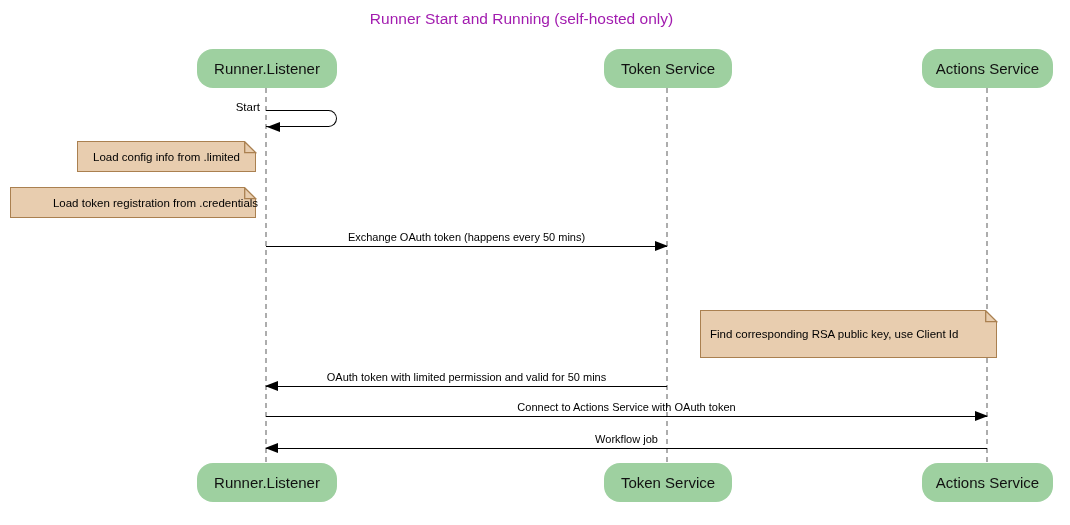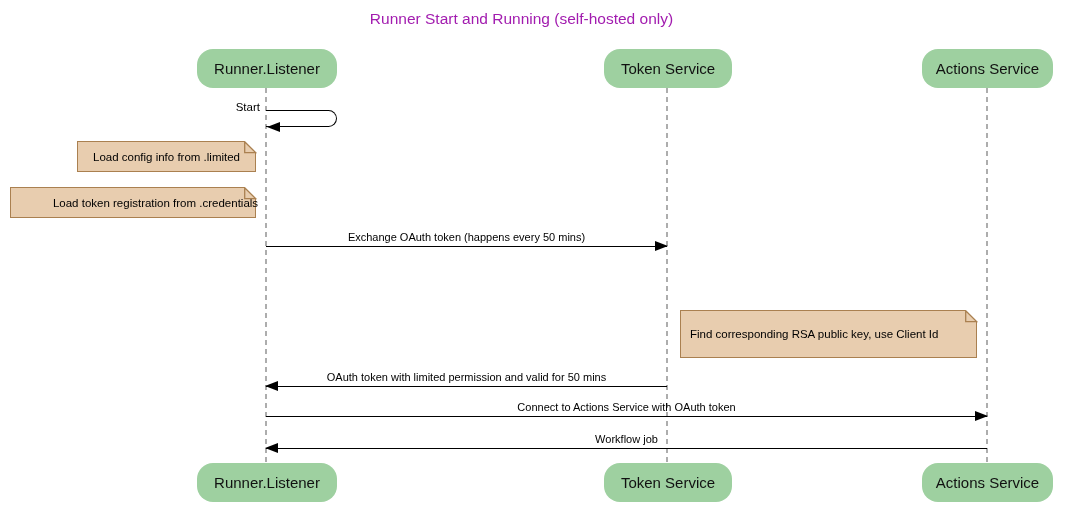--- a/index.html
+++ b/index.html
@@ -95,21 +95,21 @@
     </svg>
     <span>Load token registration from .credentials</span>
   </div>
 
   <div class="msg" style="left:266px;top:230px;width:401px;">
     <div class="msg-label">Exchange OAuth token (happens every 50 mins)</div>
     <div class="msg-line head-right"></div>
   </div>
 
 
-  <div class="note note-multiline" style="left:680px;top:310px;width:297px;height:48px;">
+  <div class="note note-multiline" style="left:700px;top:310px;width:297px;height:48px;">
     <svg class="fold" width="13" height="13" viewBox="0 0 13 13">
       <path d="M0,0 L13,0 L13,13 Z" fill="#FFFFFF"></path>
       <path d="M0.7,0.7 L11.6,11.6 L0.7,11.6 Z" fill="#E8CDAF" stroke="#AA8050" stroke-width="1.3"></path>
     </svg>
     <span>Find corresponding RSA public key, use Client Id</span>
   </div>
 
   <div class="msg" style="left:266px;top:370px;width:401px;">
     <div class="msg-label">OAuth token with limited permission and valid for 50 mins</div>
     <div class="msg-line head-left"></div>

